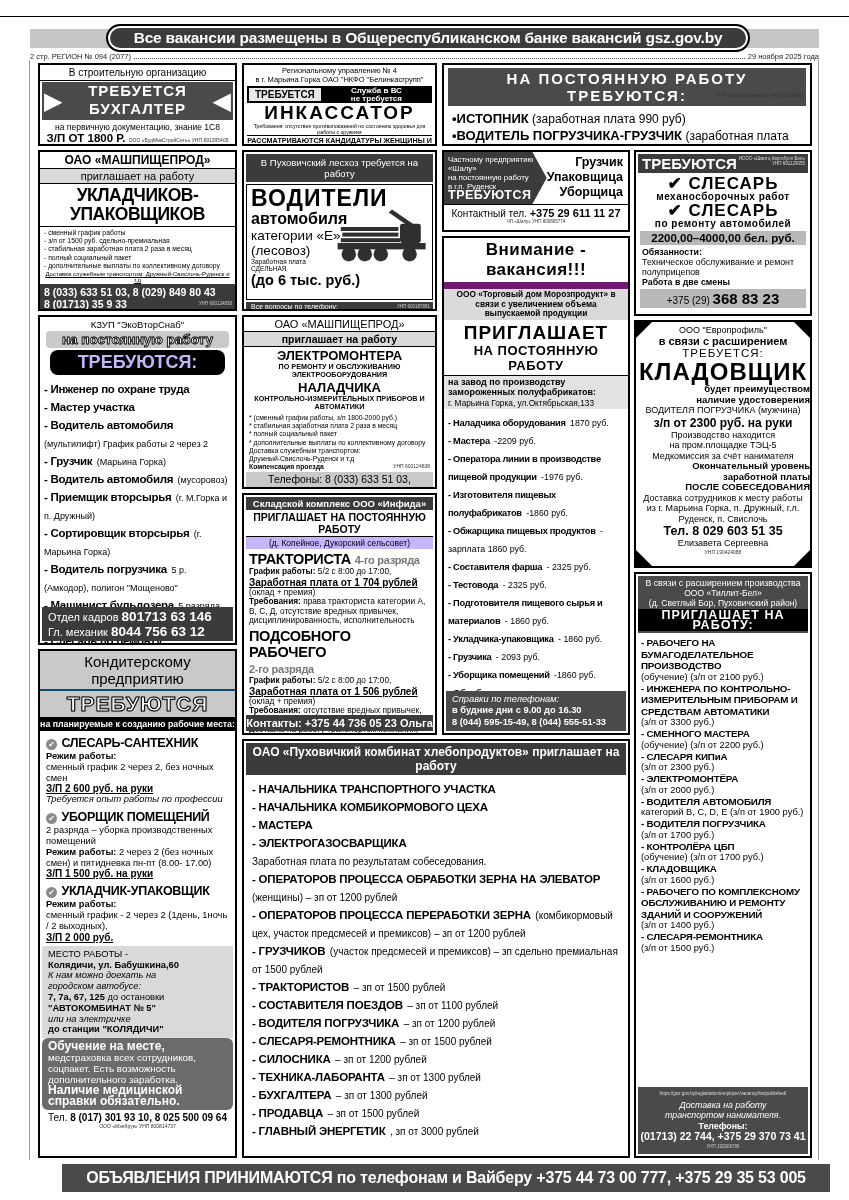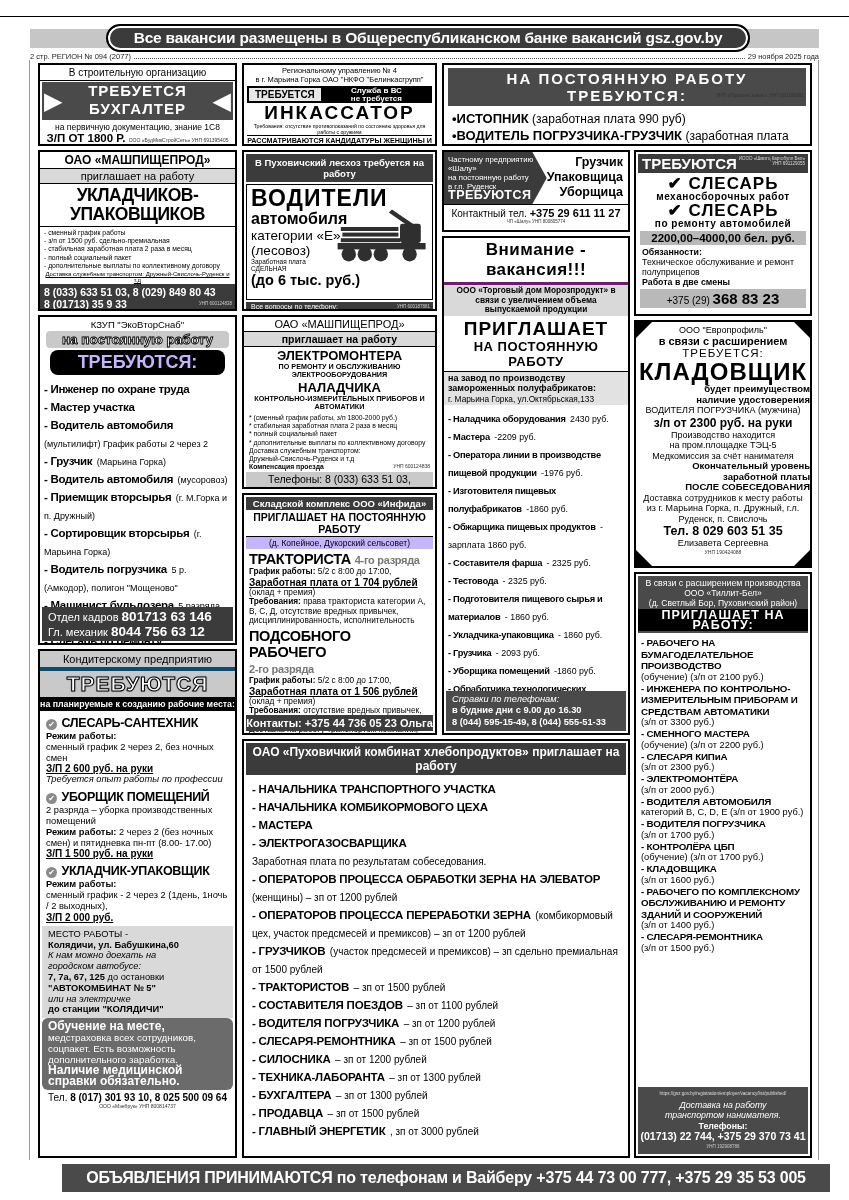--- a/index.html
+++ b/index.html
@@ -42,21 +42,21 @@
   .a3-job .jt{font-weight:bold;font-size:13px;}
   
   .a4-org{font-size:12px;font-weight:bold;border-bottom:1px solid #000;padding:1px 0;}
   .a4-sub{font-size:11px;background:#d9d9d9;border-bottom:1px solid #000;padding:1px 0;}
   .a4-title{font-size:17.5px;font-weight:bold;line-height:19px;padding:2px 0;border-bottom:1px solid #000;letter-spacing:-0.5px;}
   .a4-bullets{font-size:6.8px;text-align:left;padding:2px 4px 0 4px;line-height:8.2px;}
   .a4-del{font-size:6px;text-decoration:underline;padding:1px 2px;}
   .a4-phones{background:#3b3b3b;color:#fff;font-weight:bold;font-size:10.5px;line-height:12px;text-align:left;padding:2px 4px;position:relative;}
   .a4-phones .unp{position:absolute;right:3px;bottom:2px;font-size:4.5px;font-weight:normal;color:#ccc;}
   
-  .a5-head{background:#3b3b3b;color:#fff;font-weight:bold;font-size:9.5px;padding:3px 0;margin:2px;}
+  .a5-head{background:#3b3b3b;color:#fff;font-weight:normal;font-size:9.5px;padding:3px 0;margin:2px;}
   .a5-inner{border:1.5px solid #000;margin:0 2px;position:relative;height:112px;text-align:left;padding:1px 4px;}
   .a5-t1{font-size:23px;font-weight:bold;letter-spacing:1px;line-height:24px;}
   .a5-t2{font-size:16px;font-weight:bold;}
   .a5-t3{font-size:13.5px;}
   .a5-small{font-size:6.5px;line-height:7px;}
   .a5-big{font-size:14.5px;font-weight:bold;}
   .a5-foot{background:#3b3b3b;color:#fff;margin:2px;text-align:left;padding:1px 5px;position:relative;}
   .a5-foot .q{font-size:7px;}
   .a5-foot .p{font-size:13px;font-weight:bold;letter-spacing:0.5px;}
   .a5-foot .unp{position:absolute;right:3px;top:2px;font-size:4.5px;color:#ccc;}
@@ -98,21 +98,21 @@
   
   .a10-org{background:#3b3b3b;color:#fff;font-size:9.5px;font-weight:bold;padding:1px 0;margin:2px 2px 0 2px;}
   .a10-t1{font-size:10.5px;font-weight:bold;border-bottom:1px solid #000;margin:0 2px;padding:1px 0;}
   .a10-loc{background:#c4b5fd;font-size:8.5px;margin:0 2px;padding:1px 0;}
   .a10-job{font-size:14.5px;font-weight:bold;text-align:left;padding:2px 5px 0 5px;letter-spacing:-0.3px;}
   .a10-job .r{color:#777;font-size:11px;}
   .a10-line{font-size:8.3px;text-align:left;padding:0 5px;line-height:9.6px;}
   .a10-sal{font-size:10px;font-weight:bold;text-decoration:underline;text-align:left;padding:0 5px;}
   .a10-foot{background:#3b3b3b;color:#fff;font-weight:bold;font-size:11px;position:absolute;bottom:2px;left:2px;right:2px;padding:2px 0;}
   
-  .a11-t{font-size:17px;font-weight:bold;letter-spacing:0.5px;border-bottom:3px solid #701a75;padding:2px 0;}
+  .a11-t{font-size:17px;font-weight:bold;letter-spacing:0.5px;border-bottom:7px solid #701a75;padding:2px 0;}
   .a11-intro{background:#d9d9d9;font-size:8.3px;font-weight:bold;padding:1px 3px;line-height:9.5px;}
   .a11-b1{font-size:19px;font-weight:bold;letter-spacing:1px;line-height:21px;padding-top:2px;}
   .a11-b2{font-size:13px;font-weight:bold;letter-spacing:0.5px;border-bottom:1px solid #000;padding-bottom:2px;}
   .a11-sub{background:#e2e2e2;text-align:left;font-size:9px;font-weight:bold;padding:1px 4px;line-height:10.5px;}
   .a11-sub .n{font-weight:normal;font-size:8.3px;}
   .a11-jobs{text-align:left;padding:3px 4px 0 4px;}
   .a11-jobs .t{font-weight:bold;font-size:9.3px;letter-spacing:-0.3px;line-height:10.8px;}
   .a11-jobs .d{font-size:8.8px;}
   .a11-foot{background:#4a4a4a;color:#fff;text-align:left;font-size:9.3px;padding:3px 6px;line-height:11.5px;position:absolute;bottom:2px;left:2px;right:2px;}
   
@@ -135,21 +135,21 @@
   .a13-foot{background:#4a4a4a;color:#fff;font-size:8.8px;position:absolute;bottom:2px;left:2px;right:2px;padding:2px 0;line-height:10.5px;}
   .a13-foot .url{font-size:4.6px;color:#ddd;}
   .a13-foot .p{font-weight:bold;font-size:10.5px;}
   .a13-foot .unp{font-size:4.5px;color:#ccc;}
   
   .a14-head{background:#3b3b3b;color:#fff;font-weight:bold;font-size:12px;margin:2px;padding:2px 0;}
   .a14-jobs{text-align:left;padding:2px 8px 0 8px;}
   .a14-jobs .t{font-weight:bold;font-size:11.5px;line-height:13.2px;letter-spacing:-0.2px;}
   .a14-jobs .d{font-size:10px;}
   
-  .a15-org{background:#c9c9c9;font-size:11px;padding:2px 0;border-bottom:4px solid #0c4a6e;}
+  .a15-org{background:#c9c9c9;font-size:15px;padding:2px 0;border-bottom:2px solid #0c4a6e;}
   .a15-title{background:#c9c9c9;font-size:21px;font-weight:bold;letter-spacing:1px;color:#fff;-webkit-text-stroke:1px #000;text-shadow:0 0 1.5px #000;padding:1px 0;}
   .a15-black{background:#000;color:#fff;font-weight:bold;font-size:8.8px;padding:2px 0;}
   .a15-job{text-align:left;padding:2px 6px 0 6px;}
   .a15-jt{font-weight:bold;font-size:12.5px;letter-spacing:-0.3px;}
   .a15-ck{display:inline-block;background:#8a8a8a;color:#fff;border-radius:50%;width:11px;height:11px;font-size:8px;line-height:11px;text-align:center;}
   .a15-l{font-size:9.3px;line-height:10.8px;}
   .a15-lb{font-weight:bold;font-size:9.3px;line-height:10.8px;}
   .a15-sal{font-weight:bold;font-size:10px;text-decoration:underline;}
   .a15-place{background:#d9d9d9;text-align:left;margin:3px 2px 0 2px;padding:3px 6px;font-size:9.3px;line-height:10.8px;}
   .a15-darkblk{background:#6b6b6b;color:#fff;text-align:left;margin:0 2px;padding:3px 6px;font-size:9.8px;line-height:11px;border-radius:6px;}
@@ -370,21 +370,21 @@
   </div>
 
   <div class="box c" style="left:442px;top:236px;width:188px;height:499px;">
     <div class="a11-t">Внимание - вакансия!!!</div>
     <div class="a11-intro">ООО «Торговый дом Морозпродукт» в связи с увеличением объема выпускаемой продукции</div>
     <div class="a11-b1">ПРИГЛАШАЕТ</div>
     <div class="a11-b2">НА ПОСТОЯННУЮ РАБОТУ</div>
     <div class="a11-sub"><span>на завод по производству замороженных полуфабрикатов:</span><br><span class="n">г. Марьина Горка, ул.Октябрьская,133</span></div>
     <div class="a11-jobs">
 
-    <div><span class="t">- Наладчика оборудования</span> <span class="d">2430 руб.</span></div>
+    <div><span class="t">- Наладчика оборудования</span> <span class="d">1870 руб.</span></div>
         <div><span class="t">- Мастера</span> <span class="d">-2209 руб.</span></div>
         <div><span class="t">- Оператора линии в производстве пищевой продукции</span> <span class="d">-1976 руб.</span></div>
         <div><span class="t">- Изготовителя пищевых полуфабрикатов</span> <span class="d">-1860 руб.</span></div>
         <div><span class="t">- Обжарщика пищевых продуктов</span> <span class="d">- зарплата 1860 руб.</span></div>
         <div><span class="t">- Составителя фарша</span> <span class="d">- 2325 руб.</span></div>
         <div><span class="t">- Тестовода</span> <span class="d">- 2325 руб.</span></div>
         <div><span class="t">- Подготовителя пищевого сырья и материалов</span> <span class="d">- 1860 руб.</span></div>
         <div><span class="t">- Укладчика-упаковщика</span> <span class="d">- 1860 руб.</span></div>
         <div><span class="t">- Грузчика</span> <span class="d">- 2093 руб.</span></div>
         <div><span class="t">- Уборщика помещений</span> <span class="d">-1860 руб.</span></div>

